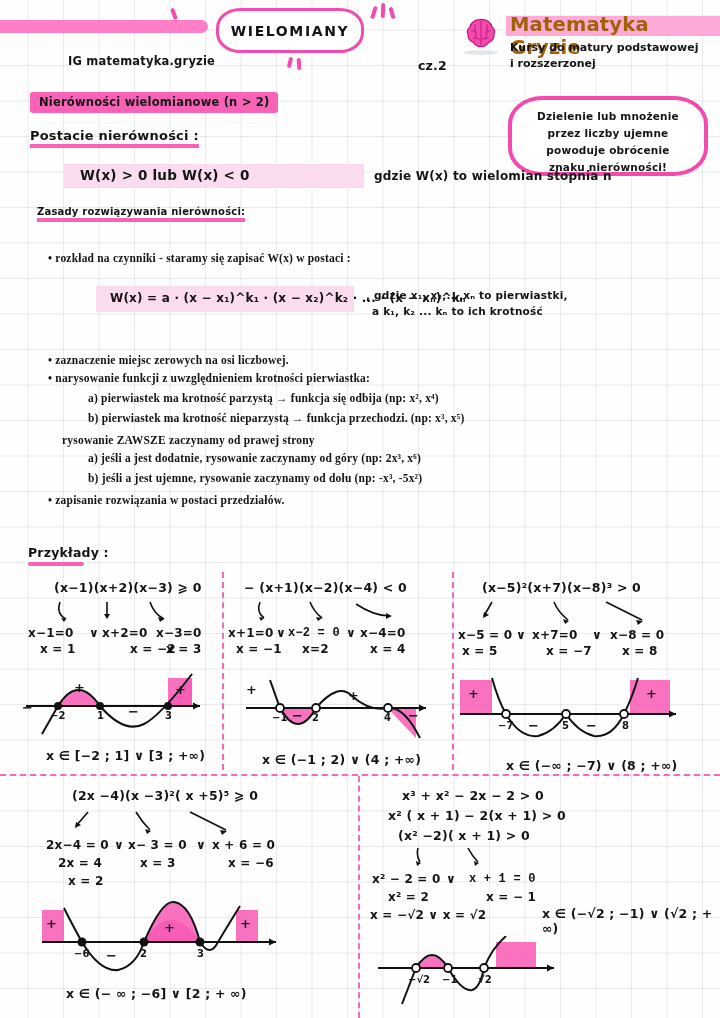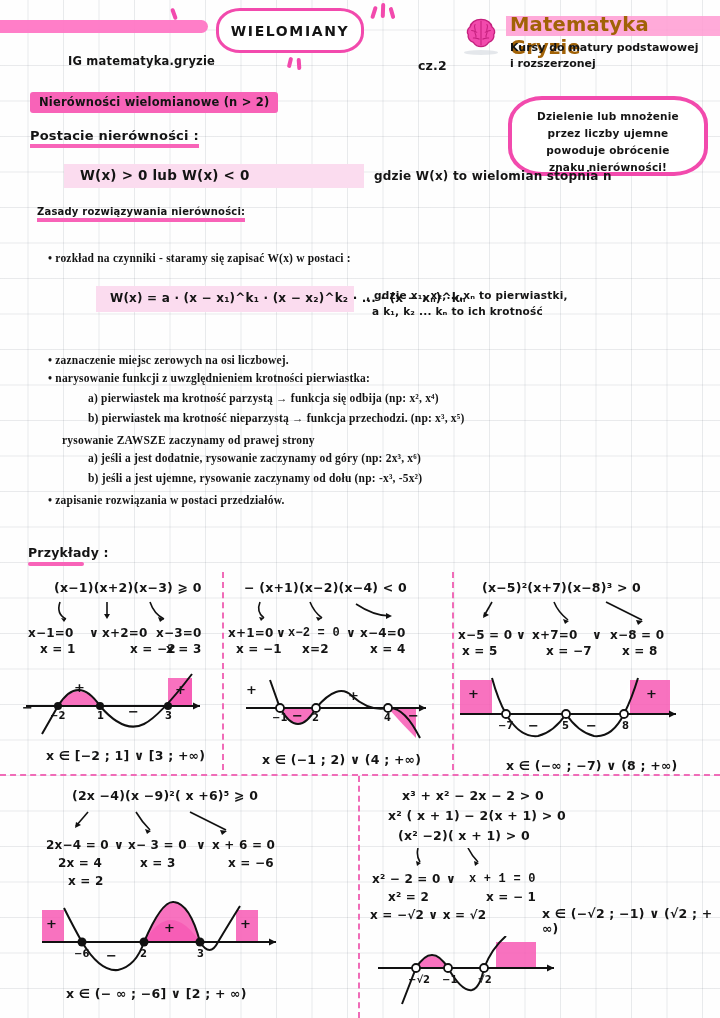--- a/index.html
+++ b/index.html
@@ -291,21 +291,21 @@
     <div class="sign" style="left:128px; top:46px;">−</div>
     <div class="sign" style="left:188px; top:14px;">+</div>
     <div class="tick" style="left:40px; top:48px;">−7</div>
     <div class="tick" style="left:104px; top:48px;">5</div>
     <div class="tick" style="left:164px; top:48px;">8</div>
   </div>
   <div class="abs hand sol" style="left:48px; top:178px;">x ∈ (−∞ ; −7) ∨ (8 ; +∞)</div>
 </div>
 
 <div class="ex" style="left:0px; top:788px; width:358px;">
-  <div class="abs hand eq" style="left:72px; top:0px;">(2x −4)(x −9)²( x +6)⁵ ⩾ 0</div>
+  <div class="abs hand eq" style="left:72px; top:0px;">(2x −4)(x −3)²( x +5)⁵ ⩾ 0</div>
   <svg class="abs" style="left:72px; top:22px;" width="190" height="26">
     <path d="M16 2 L4 16" stroke="#111" stroke-width="1.6" fill="none"></path>
     <path d="M3 18 l1 -6 l5 3z" fill="#111"></path>
     <path d="M64 2 Q70 12 78 20" stroke="#111" stroke-width="1.6" fill="none"></path>
     <path d="M79 21 l-6 -2 l2 5z" fill="#111"></path>
     <path d="M118 2 Q138 12 154 20" stroke="#111" stroke-width="1.6" fill="none"></path>
     <path d="M155 21 l-7 -1 l2 5z" fill="#111"></path>
   </svg>
   <div class="abs hand roots" style="left:46px; top:50px;">2x−4 = 0</div>
   <div class="abs hand roots" style="left:114px; top:50px;">∨</div>

